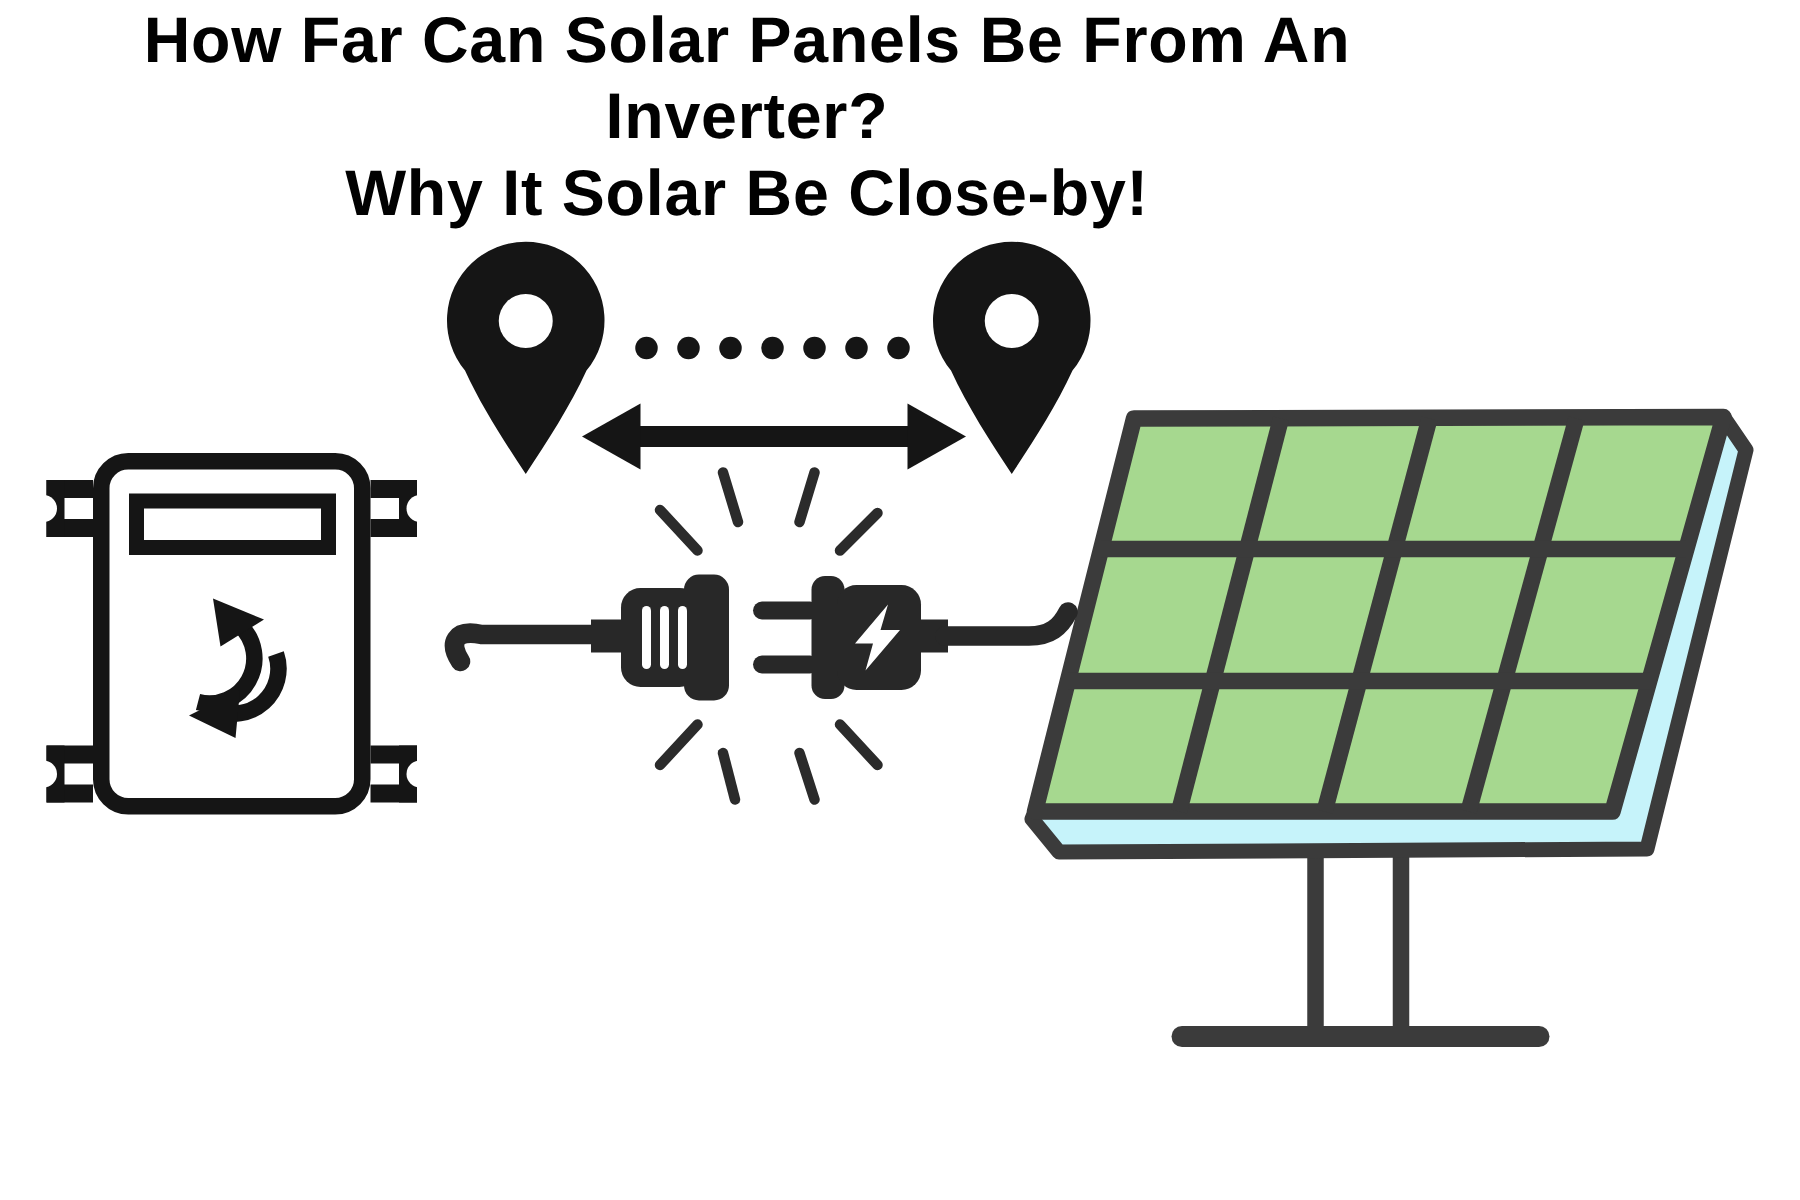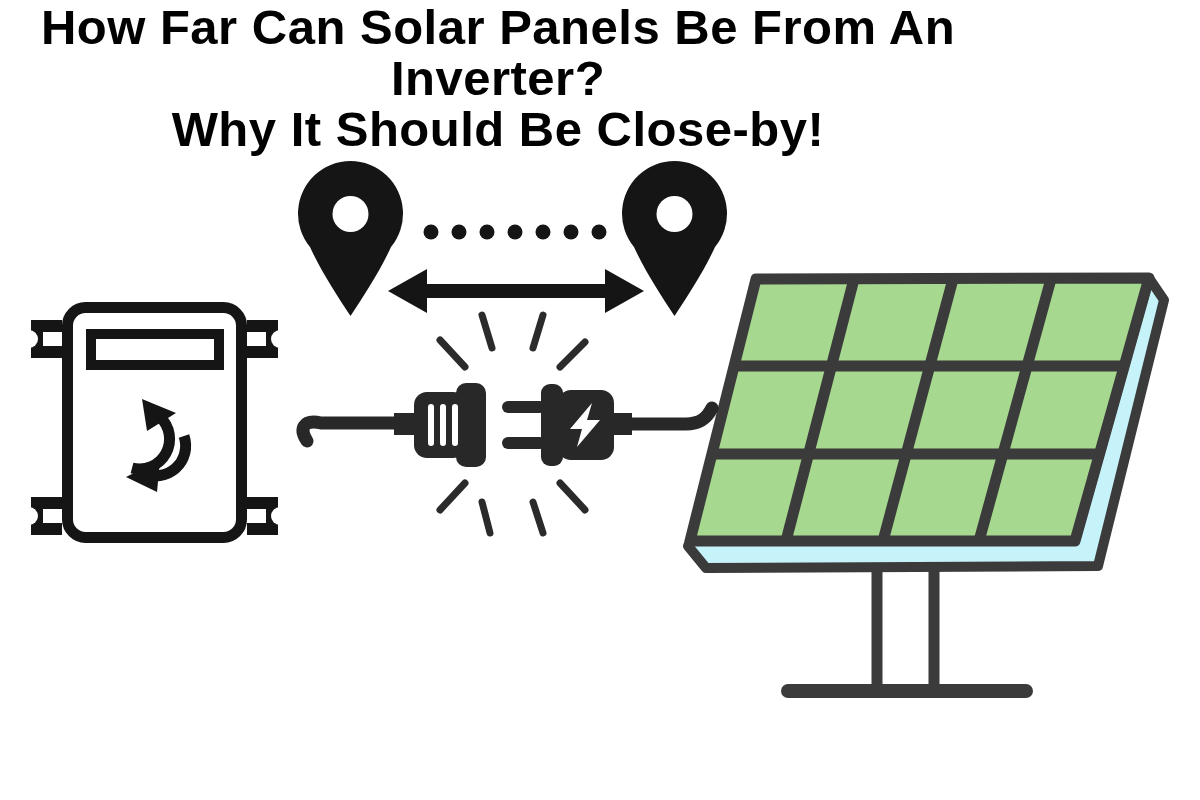--- a/index.html
+++ b/index.html
@@ -1,30 +1,30 @@
 <!DOCTYPE html>
 <html><head>
 <meta charset="utf-8">
 <style>
   html,body{margin:0;padding:0;background:#ffffff;width:1200px;height:800px;overflow:hidden;}
   .page{position:relative;width:1200px;height:800px;background:#ffffff;font-family:"Liberation Sans",sans-serif;}
   .title-block{
     position:absolute;top:2px;left:0;width:996px;text-align:center;
-    color:#010101;font-weight:bold;font-size:49px;line-height:51px;letter-spacing:0.5px;
+    color:#010101;font-weight:bold;font-size:43px;line-height:51px;letter-spacing:0.5px;
   }
   .illustration{position:absolute;top:0;left:0;}
 </style>
 </head>
 <body>
 
 <div class="page">
 
   <div class="title-block">
     <div>How Far Can Solar Panels Be From An Inverter?</div>
-    <div>Why It Should Be Close-by!</div>
+    <div>Why It Solar Be Close-by!</div>
   </div>
 
   <svg class="illustration" width="1200" height="800" viewBox="0 0 1200 800">
 
     <g>
 
       <g stroke="#3b3b3b">
         <line x1="877" y1="566" x2="877" y2="691" stroke-width="11"></line>
         <line x1="934" y1="566" x2="934" y2="691" stroke-width="11"></line>
         <line x1="788" y1="691" x2="1026" y2="691" stroke-width="14" stroke-linecap="round"></line>

